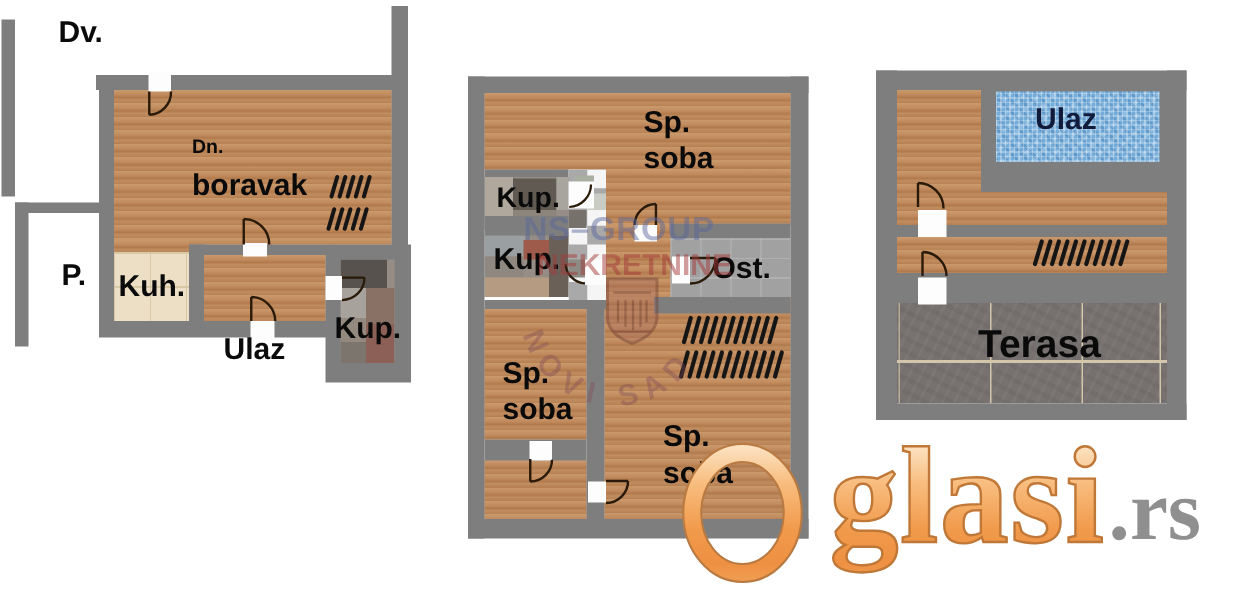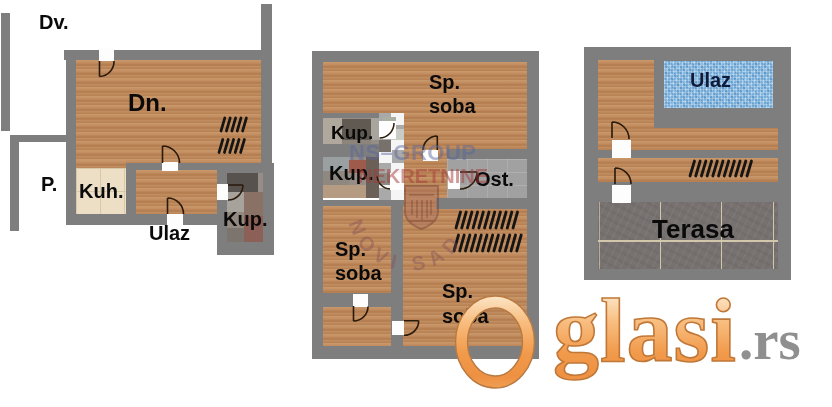--- a/index.html
+++ b/index.html
@@ -64,22 +64,23 @@
 <div class="wall" style="left:66px;top:214px;width:161px;height:11px;"></div>
 
 <div class="sill" style="left:99px;top:48px;width:15px;height:13px;"></div>
 
 <div class="sill" style="left:162px;top:162px;width:16px;height:9px;"></div>
 
 <div class="sill" style="left:167px;top:214px;width:16px;height:12px;"></div>
 
 <div class="sill" style="left:217px;top:184px;width:11px;height:16px;"></div>
 
-<div class="lab" style="left:128px;top:91px;font-size:24px;">Dn.</div>
-
+<div class="lab" style="left:128px;top:91px;font-size:13px;">Dn.</div>
+
+<div class="lab" style="left:128px;top:114px;font-size:20px;">boravak</div>
 
 <div class="lab" style="left:79px;top:181px;font-size:20px;">Kuh.</div>
 
 <div class="lab" style="left:149px;top:223px;font-size:20px;">Ulaz</div>
 
 <div class="lab" style="left:223px;top:209px;font-size:20px;">Kup.</div>
 
 <div class="wood" style="left:323px;top:62px;width:204px;height:51px;"></div>
 
 <div class="wood" style="left:404px;top:113px;width:123px;height:37px;"></div>

